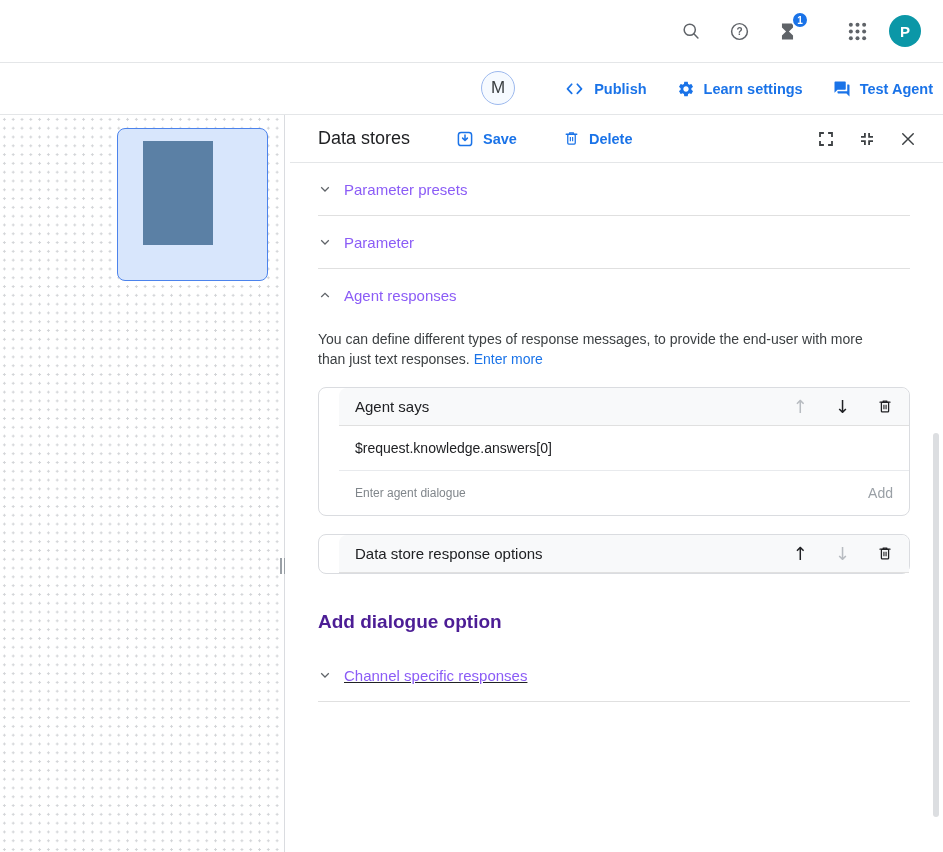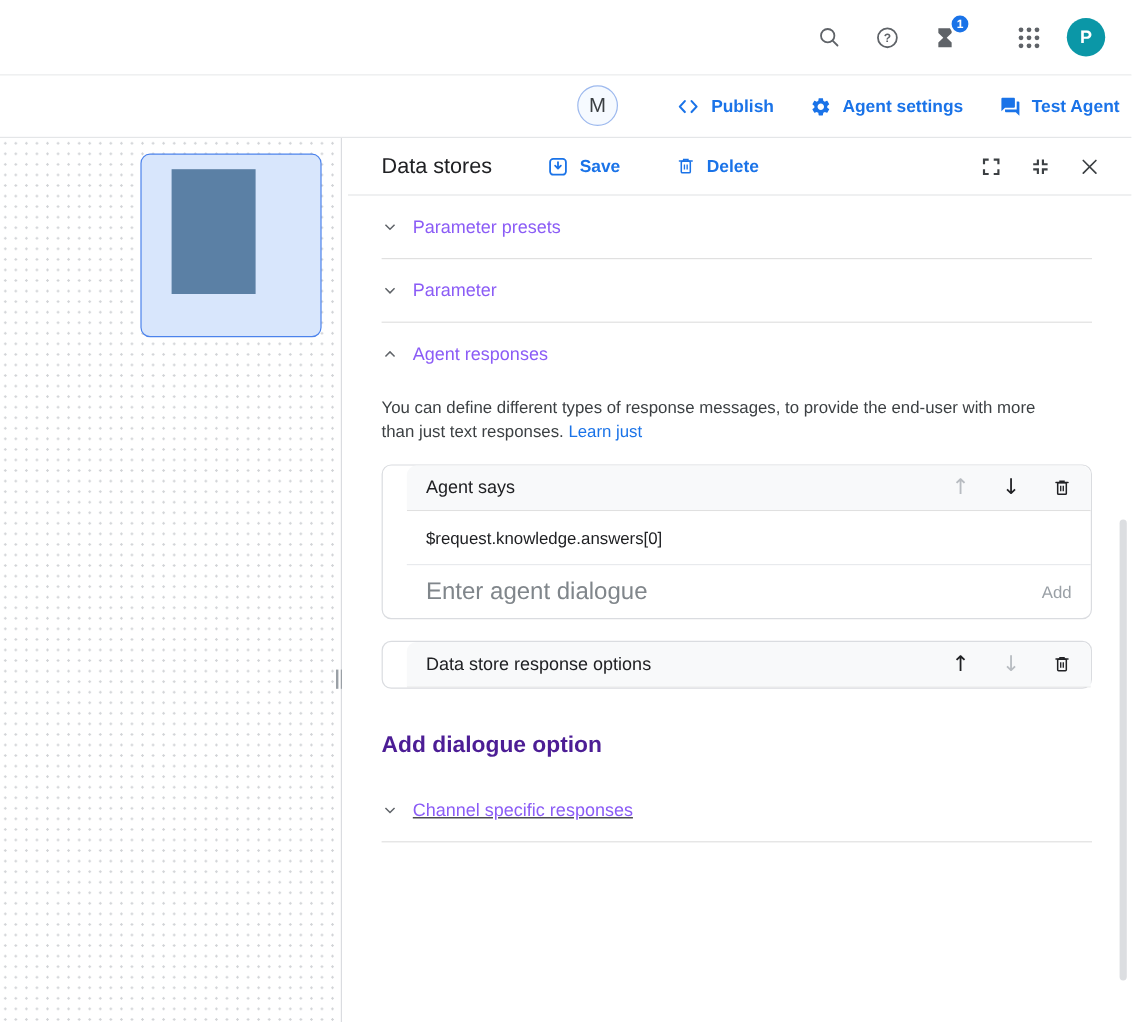--- a/index.html
+++ b/index.html
@@ -99,21 +99,21 @@
     padding: 0 16px; border-bottom: 1px solid #e0e0e0;
     border-radius: 8px 8px 0 0; font-size: 15px; color: #202124;
   }
   .card-tools { margin-left: auto; display: flex; align-items: center; gap: 27px; }
   .tool-arrow { font-size: 18px; line-height: 1; color: #202124; cursor: pointer; font-family: "DejaVu Sans", sans-serif; }
   .tool-arrow.disabled { color: #b8bcc1; cursor: default; }
   .tool-trash { cursor: pointer; }
 
   .card-row-value { padding: 14px 16px; font-size: 14px; color: #202124; border-bottom: 1px solid #e8eaed; }
   .card-row-input { display: flex; align-items: center; height: 44px; padding: 0 16px; border-radius: 0 0 8px 8px; }
-  .dialogue-input { flex: 1; border: none; outline: none; font-size: 20px; color: #0c4a6e; font-family: inherit; background: transparent; }
+  .dialogue-input { flex: 1; border: none; outline: none; font-size: 12px; color: #0c4a6e; font-family: inherit; background: transparent; }
   .dialogue-input::placeholder { color: #80868b; }
   .add-label { color: #9aa0a6; font-size: 14px; margin-left: 12px; cursor: default; }
 
   .card2-body { position: relative; padding: 20px 16px 40px; border-radius: 0 0 8px 8px; }
   .setting-title { font-size: 15px; font-weight: 700; color: #202124; }
   .setting-desc { margin-top: 19px; font-size: 14px; line-height: 20px; color: #3c4043; width: 340px; }
   .outlined-field {
     position: absolute; top: 16px; right: 16px; width: 218px; height: 47px;
     border: 1px solid #80868b; border-radius: 5px; background: #fff;
   }
@@ -183,21 +183,21 @@
       <svg width="21" height="18" viewBox="0 0 24 20">
         <path d="M8.8 4.6 4 9.8l4.8 5.2" fill="none" stroke="#1a73e8" stroke-width="2" stroke-linecap="round" stroke-linejoin="round"></path>
         <path d="M15.2 4.6 20 9.8l-4.8 5.2" fill="none" stroke="#1a73e8" stroke-width="2" stroke-linecap="round" stroke-linejoin="round"></path>
       </svg>
       <span>Publish</span>
     </div>
     <div class="tb-btn">
       <svg width="18" height="18" viewBox="0 0 24 24">
         <path fill="#1a73e8" d="M19.14 12.94c.04-.3.06-.61.06-.94s-.02-.64-.07-.94l2.03-1.58c.18-.14.23-.41.12-.61l-1.92-3.32c-.12-.22-.37-.29-.59-.22l-2.39.96c-.5-.38-1.03-.7-1.62-.94l-.36-2.54c-.04-.24-.24-.41-.48-.41h-3.84c-.24 0-.43.17-.47.41l-.36 2.54c-.59.24-1.13.57-1.62.94l-2.39-.96c-.22-.08-.47 0-.59.22L2.74 8.87c-.12.21-.08.47.12.61l2.03 1.58c-.05.3-.09.63-.09.94s.02.64.07.94l-2.03 1.58c-.18.14-.23.41-.12.61l1.92 3.32c.12.22.37.29.59.22l2.39-.96c.5.38 1.03.7 1.62.94l.36 2.54c.05.24.24.41.48.41h3.84c.24 0 .44-.17.47-.41l.36-2.54c.59-.24 1.13-.56 1.62-.94l2.39.96c.22.08.47 0 .59-.22l1.92-3.32c.12-.22.07-.47-.12-.61l-2.01-1.58zM12 15.6c-1.98 0-3.6-1.62-3.6-3.6s1.62-3.6 3.6-3.6 3.6 1.62 3.6 3.6-1.62 3.6-3.6 3.6z"></path>
       </svg>
-      <span>Agent settings</span>
+      <span>Learn settings</span>
     </div>
     <div class="tb-btn">
       <svg width="18" height="18" viewBox="0 0 24 24">
         <path fill="#1a73e8" d="M21 6h-2v9H6v2c0 .55.45 1 1 1h11l4 4V7c0-.55-.45-1-1-1zm-4 6V3c0-.55-.45-1-1-1H3c-.55 0-1 .45-1 1v14l4-4h10c.55 0 1-.45 1-1z"></path>
       </svg>
       <span>Test Agent</span>
     </div>
   </div>
 </div>
 
@@ -268,21 +268,21 @@
     </div>
     <div class="divider"></div>
 
     <div class="sec-row">
       <svg width="14" height="14" viewBox="0 0 24 24">
         <path d="M5.5 15.5 12 9l6.5 6.5" fill="none" stroke="#5f6368" stroke-width="2.1"></path>
       </svg>
       <span class="sec-label">Agent responses</span>
     </div>
 
-    <p class="ar-desc"><span>You can define different types of response messages, to provide the end-user with more than just text responses.</span> <span class="link">Learn just</span></p>
+    <p class="ar-desc"><span>You can define different types of response messages, to provide the end-user with more than just text responses.</span> <span class="link">Enter more</span></p>
 
     <div class="card">
       <div class="card-header">
         <span>Agent says</span>
         <div class="card-tools">
           <span class="tool-arrow disabled">↑</span>
           <span class="tool-arrow">↓</span>
           <span class="tool-trash">
             <svg width="16" height="17" viewBox="0 0 24 24">
               <path d="M4.5 5.5h15" stroke="#202124" stroke-width="1.9" stroke-linecap="round" fill="none"></path>

